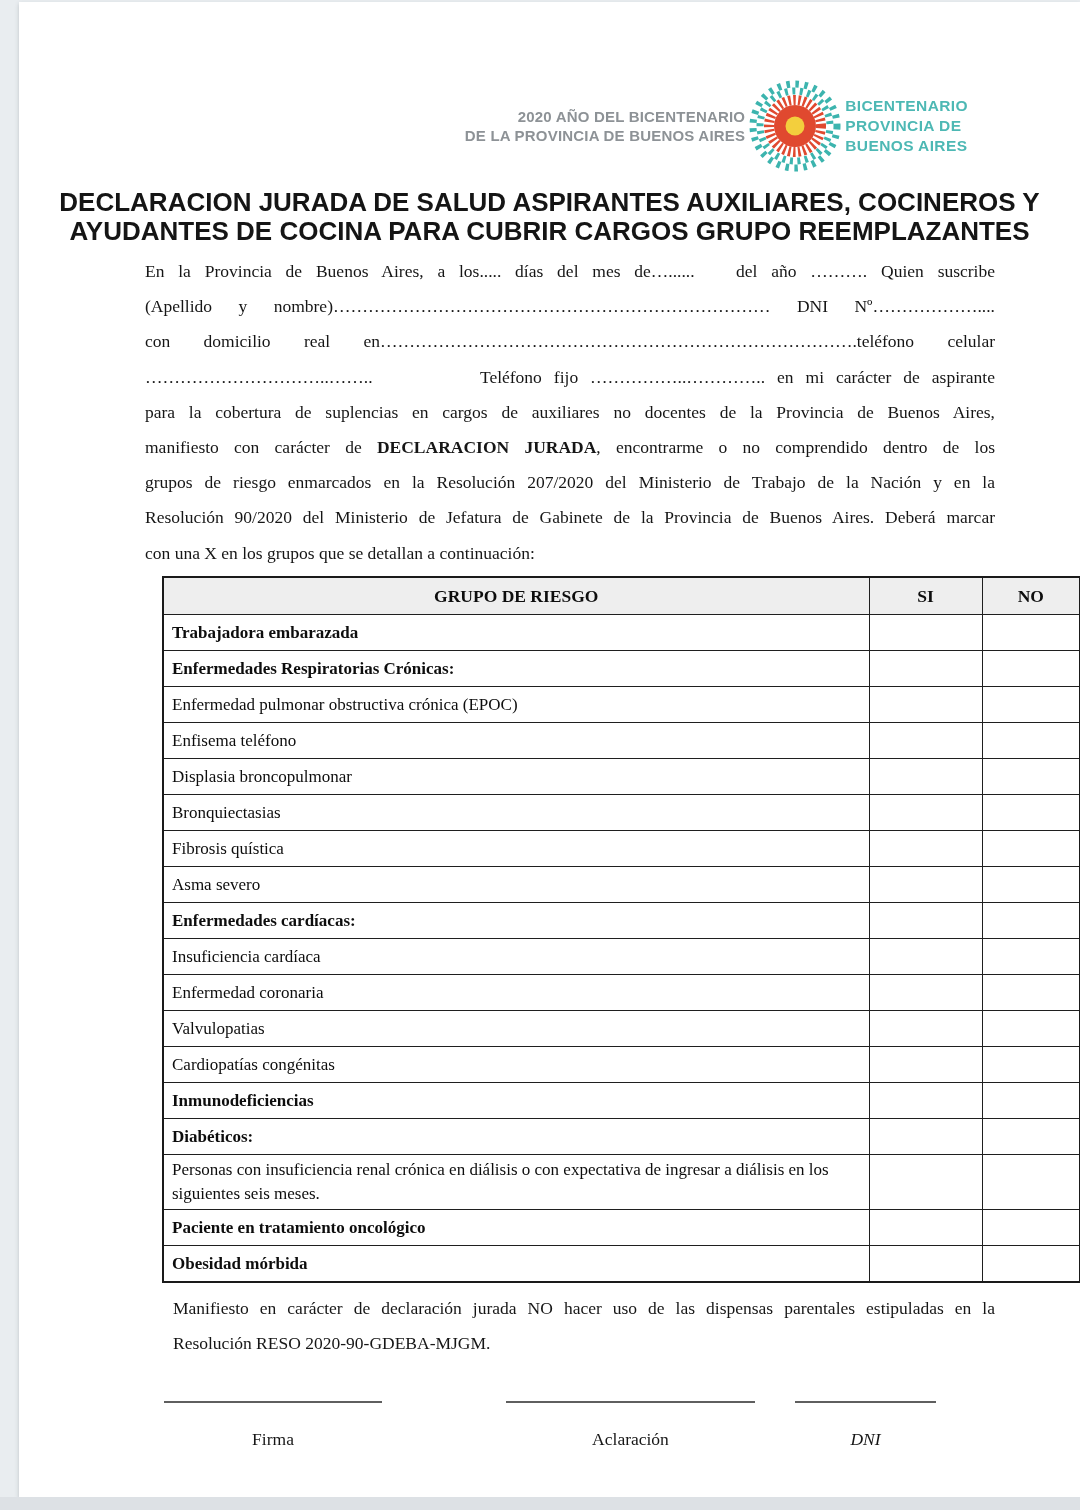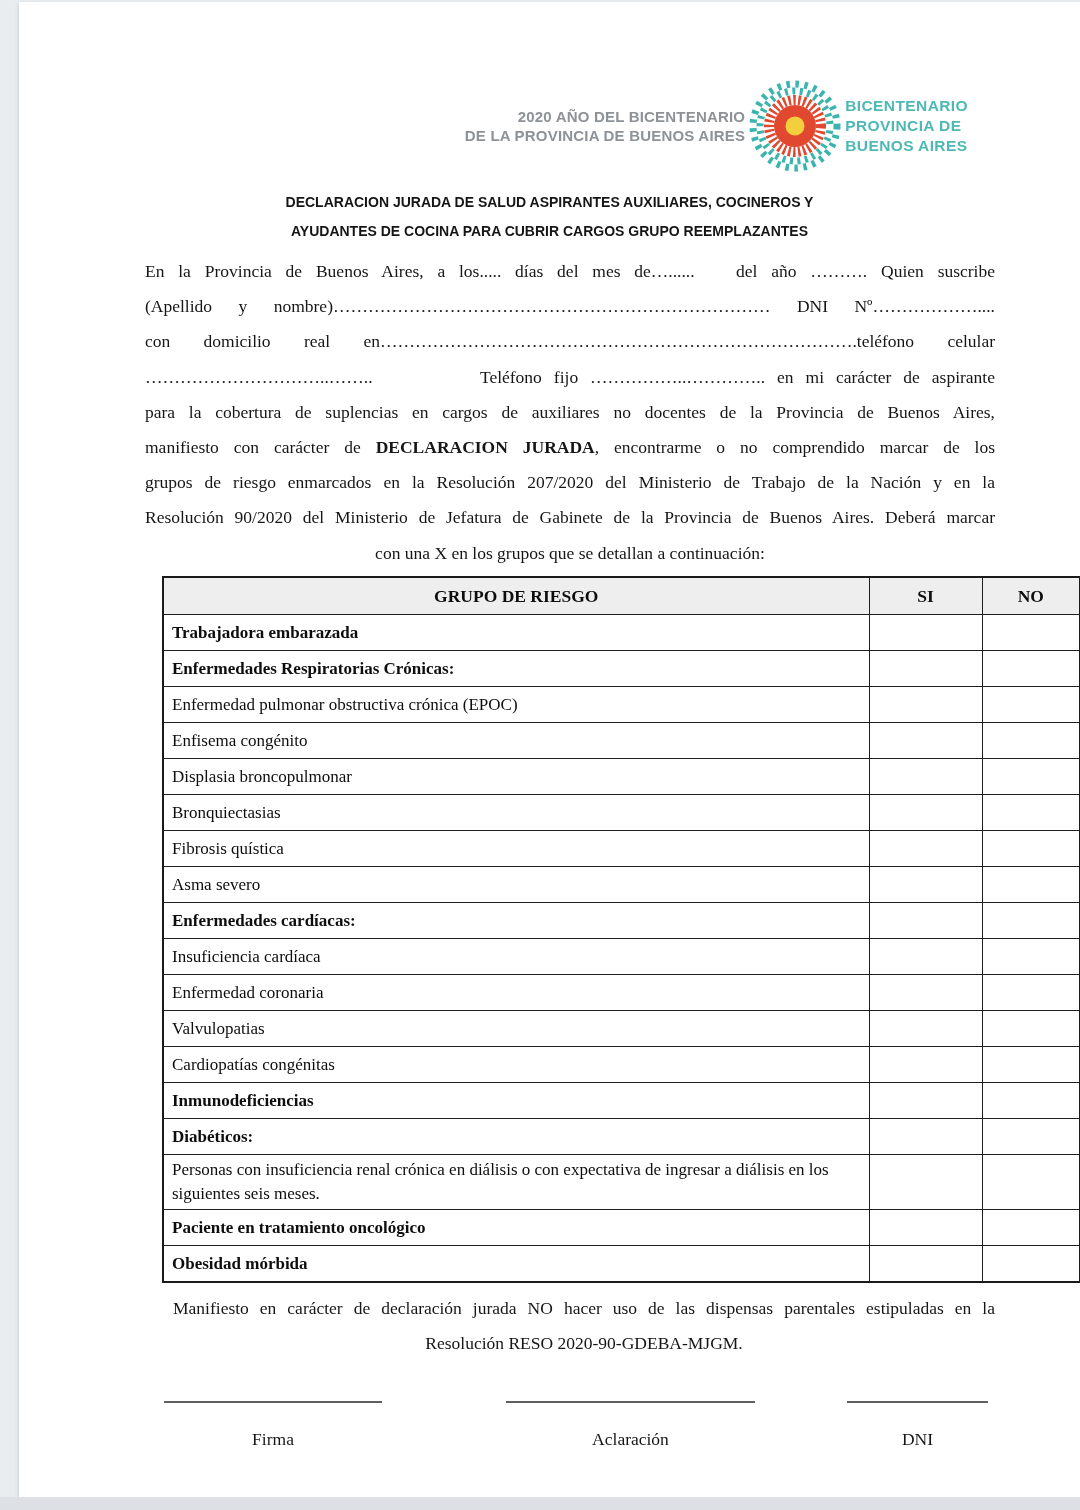--- a/index.html
+++ b/index.html
@@ -26,28 +26,28 @@
     letter-spacing:.2px;
   }
   .logo{width:96px;height:96px;flex:0 0 auto;}
   .wordmark{
     font-weight:bold;font-size:15.5px;line-height:20px;letter-spacing:.4px;
   }
   
   .title{
     position:absolute;top:186px;left:0;width:100%;
     text-align:center;font-family:"Liberation Sans","DejaVu Sans",sans-serif;
-    font-weight:bold;font-size:14px;line-height:29px;color:#151515;
+    font-weight:bold;font-size:26px;line-height:29px;color:#151515;
   }
   
   .intro{
     position:absolute;top:252px;left:126px;width:850px;
     font-size:17.5px;color:#161616;
   }
-  .ln{height:35.2px;line-height:35.2px;white-space:nowrap;overflow:hidden;text-align:center;}
+  .ln{height:35.2px;line-height:35.2px;white-space:nowrap;overflow:hidden;}
   .just{text-align:justify;text-align-last:justify;white-space:normal;}
   .b{font-weight:bold;}
   
   .risk-table{
     position:absolute;top:574px;left:143px;width:919px;
     border-collapse:collapse;table-layout:fixed;
     font-size:17px;color:#0d0d0d;
   }
   .risk-table col.c-si{width:113px;}
   .risk-table col.c-no{width:98px;}
@@ -67,21 +67,21 @@
   .closing{
     position:absolute;top:1289px;left:154px;width:822px;
     font-size:17.5px;color:#161616;
   }
   
   .sig{position:absolute;top:1399px;text-align:center;font-size:17.5px;color:#161616;}
   .sig .rule{border-top:2px solid #5f5f5f;height:0;}
   .sig .lbl{margin-top:26px;}
   .sig-1{left:145px;width:218px;}
   .sig-2{left:487px;width:249px;}
-  .sig-3{left:828px;width:141px;}
+  .sig-3{left:776px;width:141px;font-style:italic;}
   .strip-bottom{
     position:absolute;left:0;bottom:0;width:100%;height:13px;background:#dde1e5;
   }
 </style>
 </head>
 <body>
 
 <div class="page">
 
   <div class="hdr">
@@ -107,21 +107,21 @@
     <div>DECLARACION JURADA DE SALUD ASPIRANTES AUXILIARES, COCINEROS Y</div>
     <div>AYUDANTES DE COCINA PARA CUBRIR CARGOS GRUPO REEMPLAZANTES</div>
   </div>
 
   <div class="intro">
     <div class="ln just">En la Provincia de Buenos Aires, a los..... días del mes de…......&nbsp;&nbsp; del año ………. Quien suscribe</div>
     <div class="ln just">(Apellido y nombre)………………………………………………………………… DNI Nº………………....</div>
     <div class="ln just">con domicilio real en……………………………………………………………………….teléfono celular</div>
     <div class="ln just">…………………………..……..&nbsp;&nbsp;&nbsp;&nbsp;&nbsp;&nbsp;&nbsp;&nbsp; Teléfono fijo ……………..………….. en mi carácter de aspirante</div>
     <div class="ln just">para la cobertura de suplencias en cargos de auxiliares no docentes de la Provincia de Buenos Aires,</div>
-    <div class="ln just"><span>manifiesto con carácter de </span><span class="b">DECLARACION JURADA</span><span>, encontrarme o no comprendido marcar de los</span></div>
+    <div class="ln just"><span>manifiesto con carácter de </span><span class="b">DECLARACION JURADA</span><span>, encontrarme o no comprendido dentro de los</span></div>
     <div class="ln just">grupos de riesgo enmarcados en la Resolución 207/2020 del Ministerio de Trabajo de la Nación y en la</div>
     <div class="ln just">Resolución 90/2020 del Ministerio de Jefatura de Gabinete de la Provincia de Buenos Aires. Deberá marcar</div>
     <div class="ln">con una X en los grupos que se detallan a continuación:</div>
   </div>
 
   <table class="risk-table">
     <colgroup>
         <col class="c-label">
         <col class="c-si">
         <col class="c-no">
@@ -143,21 +143,21 @@
       <td class="b">Enfermedades Respiratorias Crónicas:</td>
       <td class="mark"></td>
       <td class="mark"></td>
     </tr>
         <tr>
       <td>Enfermedad pulmonar obstructiva crónica (EPOC)</td>
       <td class="mark"></td>
       <td class="mark"></td>
     </tr>
         <tr>
-      <td>Enfisema congénito</td>
+      <td>Enfisema teléfono</td>
       <td class="mark"></td>
       <td class="mark"></td>
     </tr>
         <tr>
       <td>Displasia broncopulmonar</td>
       <td class="mark"></td>
       <td class="mark"></td>
     </tr>
         <tr>
       <td>Bronquiectasias</td>

